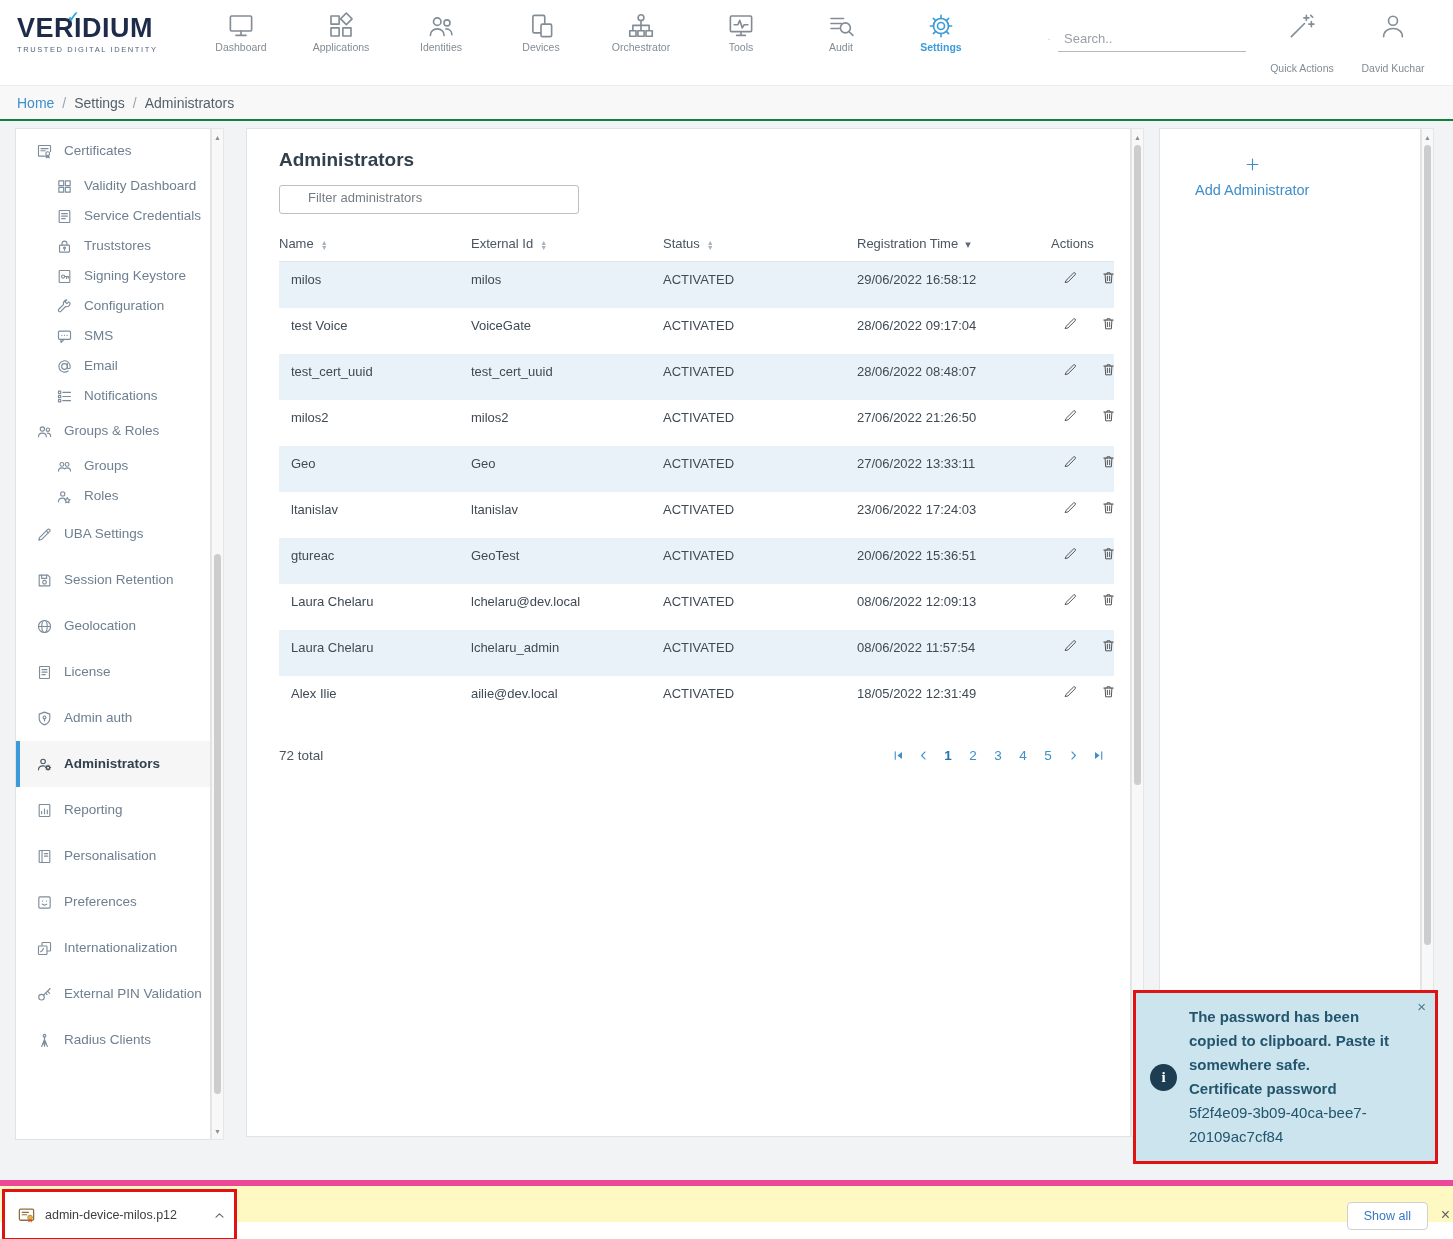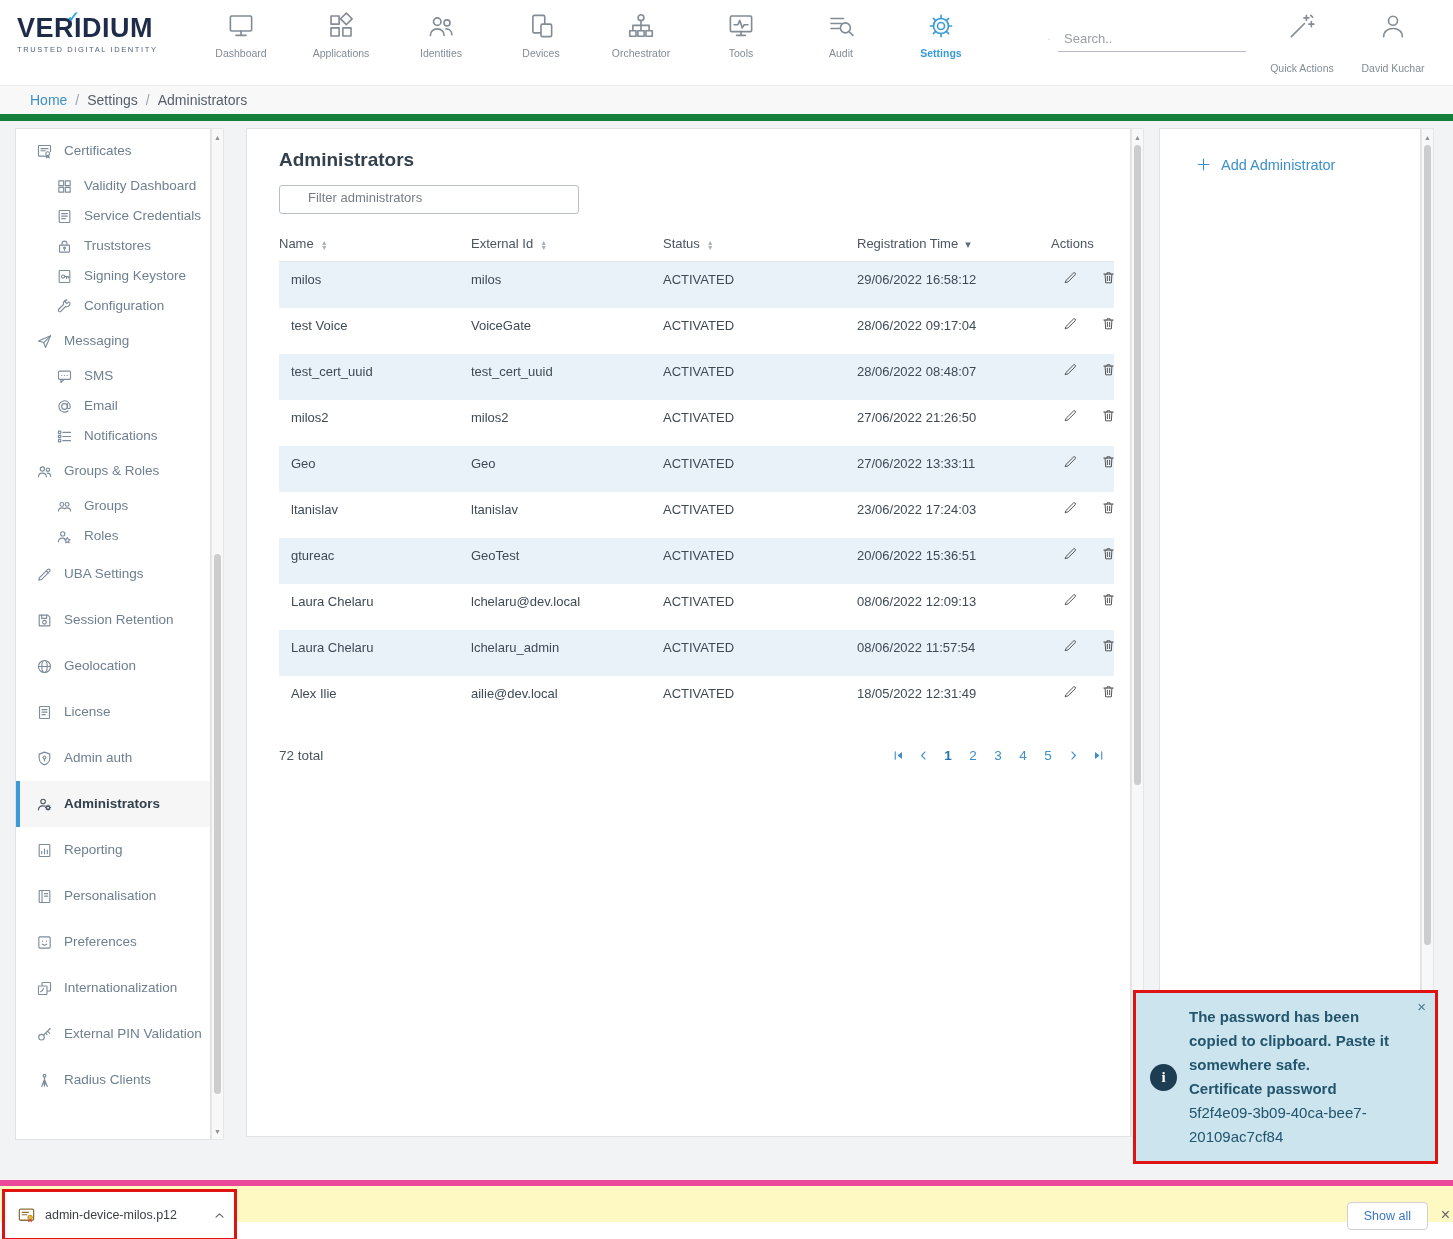--- a/index.html
+++ b/index.html
@@ -7,35 +7,35 @@
 
   svg.ic { width:17px; height:17px; fill:none; stroke:currentColor; stroke-width:1.6; stroke-linecap:round; stroke-linejoin:round; display:block; }
 
   
   .topnav { position:absolute; left:0; top:0; width:1453px; height:86px; background:#fff; border-bottom:1px solid #ededed; z-index:4; }
   .logo { position:absolute; left:17px; top:15px; cursor:pointer; }
   .logo-name { font-size:27px; font-weight:bold; color:#1e2c49; letter-spacing:.5px; line-height:1; }
   .logo-check { position:absolute; left:50px; top:-7px; color:#2ba7df; font-size:15px; font-weight:bold; }
   .logo-tag { font-size:7.5px; letter-spacing:1.6px; color:#53627c; margin-top:3px; }
   .nav-items { position:absolute; left:191px; top:11px; display:flex; }
-  .nav-item { width:100px; display:flex; flex-direction:column; align-items:center; gap:6px; color:#828c95; cursor:pointer; }
+  .nav-item { width:100px; display:flex; flex-direction:column; align-items:center; color:#828c95; cursor:pointer; }
   .nav-item [data-icon-item] svg, .top-right-item .nav-ic svg { width:30px; height:30px; stroke-width:1.3; }
   .nav-label { font-size:10.5px; }
   .nav-item.active { color:#3b9bd8; }
   .nav-item.active .nav-label { font-weight:bold; }
   .search-box { position:absolute; left:1048px; top:27px; width:198px; display:flex; align-items:center; gap:8px; color:#8a9096; }
   .search-ic { width:18px; height:18px; cursor:pointer; }
   .search-input { flex:1; border:0; border-bottom:1px solid #b6bac0; padding:4px 6px 5px; font-size:13px; color:#555; outline:none; background:transparent; }
   .search-input::placeholder { color:#9aa0a6; }
   .top-right-item { position:absolute; top:11px; width:86px; display:flex; flex-direction:column; align-items:center; gap:21px; color:#828c95; cursor:pointer; }
   .top-right-item.qa { left:1259px; }
   .top-right-item.usr { left:1350px; }
 
   
-  .breadcrumb { position:absolute; left:0; top:86px; width:1453px; height:35px; background:#f8f8f8; border-bottom:7px solid #15803d; display:flex; align-items:center; gap:8px; padding:0 30px; font-size:14px; }
+  .breadcrumb { position:absolute; left:0; top:86px; width:1453px; height:35px; background:#f8f8f8; border-bottom:2px solid #15803d; display:flex; align-items:center; gap:8px; padding:0 17px; font-size:14px; }
   .crumb-home { color:#3d8fc9; cursor:pointer; }
   .crumb-sep { color:#9aa4ae; }
   .crumb { color:#54606c; }
 
   .page-bg { position:absolute; left:0; top:121px; width:1453px; height:1059px; background:#f2f3f4; }
 
   
   .sidebar { position:absolute; left:15px; top:128px; width:196px; height:1012px; background:#fff; border:1px solid #e2e2e2; padding-top:2px; overflow:hidden; }
   .side-item { display:flex; align-items:center; gap:11px; padding-left:20px; padding-right:8px; color:#6e7f90; font-size:13.5px; cursor:pointer; }
   .side-item [data-icon-item] { width:17px; height:17px; flex:none; color:#7d8c9b; }
@@ -77,21 +77,21 @@
   .act svg { width:15px; height:15px; stroke-width:1.5; }
   .table-footer { display:flex; justify-content:space-between; align-items:center; margin-top:22px; padding-right:6px; }
   .total { font-size:13.5px; color:#4a5560; }
   .pagination { display:flex; align-items:center; gap:5px; }
   .page-btn { min-width:20px; height:22px; display:inline-flex; align-items:center; justify-content:center; font-size:13.5px; color:#3d8fc9; cursor:pointer; }
   .page-btn.active { color:#2374ad; font-weight:bold; }
   .pg-ic { width:13px; height:13px; fill:none; stroke:currentColor; stroke-width:2; stroke-linecap:round; stroke-linejoin:round; display:block; }
 
   
   .rightpanel { position:absolute; left:1159px; top:128px; width:262px; height:1012px; background:#fff; border:1px solid #e2e2e2; }
-  .add-admin { position:absolute; left:35px; top:27px; display:flex; align-items:center; gap:9px; color:#3d8fc9; font-size:14.5px; cursor:pointer; }
+  .add-admin { position:absolute; left:35px; top:27px; display:flex; align-items:center; gap:9px; color:#3d8fc9; font-size:14.5px; cursor:pointer;flex-direction:column; }
   .plus-ic { width:15px; height:15px; stroke-width:1.8; }
 
   
   .toast-annotation { position:absolute; left:1133px; top:990px; width:305px; height:174px; border:3px solid #e01313; z-index:9; }
   .toast { width:100%; height:100%; background:#cbe4ee; display:flex; align-items:center; gap:12px; padding:14px 24px 14px 14px; position:relative; color:#23556d; }
   .toast-icon { width:27px; height:27px; min-width:27px; border-radius:50%; background:#1d3d52; color:#fff; font-size:15px; font-weight:bold; display:flex; align-items:center; justify-content:center; font-family:"Liberation Serif", serif; }
   .toast-text { font-size:15px; line-height:24px; }
   .toast-msg { display:block; font-weight:bold; }
   .toast-pass { display:block; font-weight:normal; overflow-wrap:break-word; }
   .toast-close { position:absolute; top:6px; right:9px; font-size:15px; color:#4f7a8d; cursor:pointer; line-height:1; }
@@ -489,28 +489,20 @@
 
     <div class="side-item sub">
       <span data-icon-item="icon">
         <svg class="ic">
           <use href="#i-wrench"></use>
         </svg>
       </span>
       <span class="side-label">Configuration</span>
     </div>
 
-    <div class="side-item header">
-      <span data-icon-item="icon">
-        <svg class="ic">
-          <use href="#i-plane"></use>
-        </svg>
-      </span>
-      <span class="side-label">Messaging</span>
-    </div>
 
     <div class="side-item sub">
       <span data-icon-item="icon">
         <svg class="ic">
           <use href="#i-sms"></use>
         </svg>
       </span>
       <span class="side-label">SMS</span>
     </div>
 

